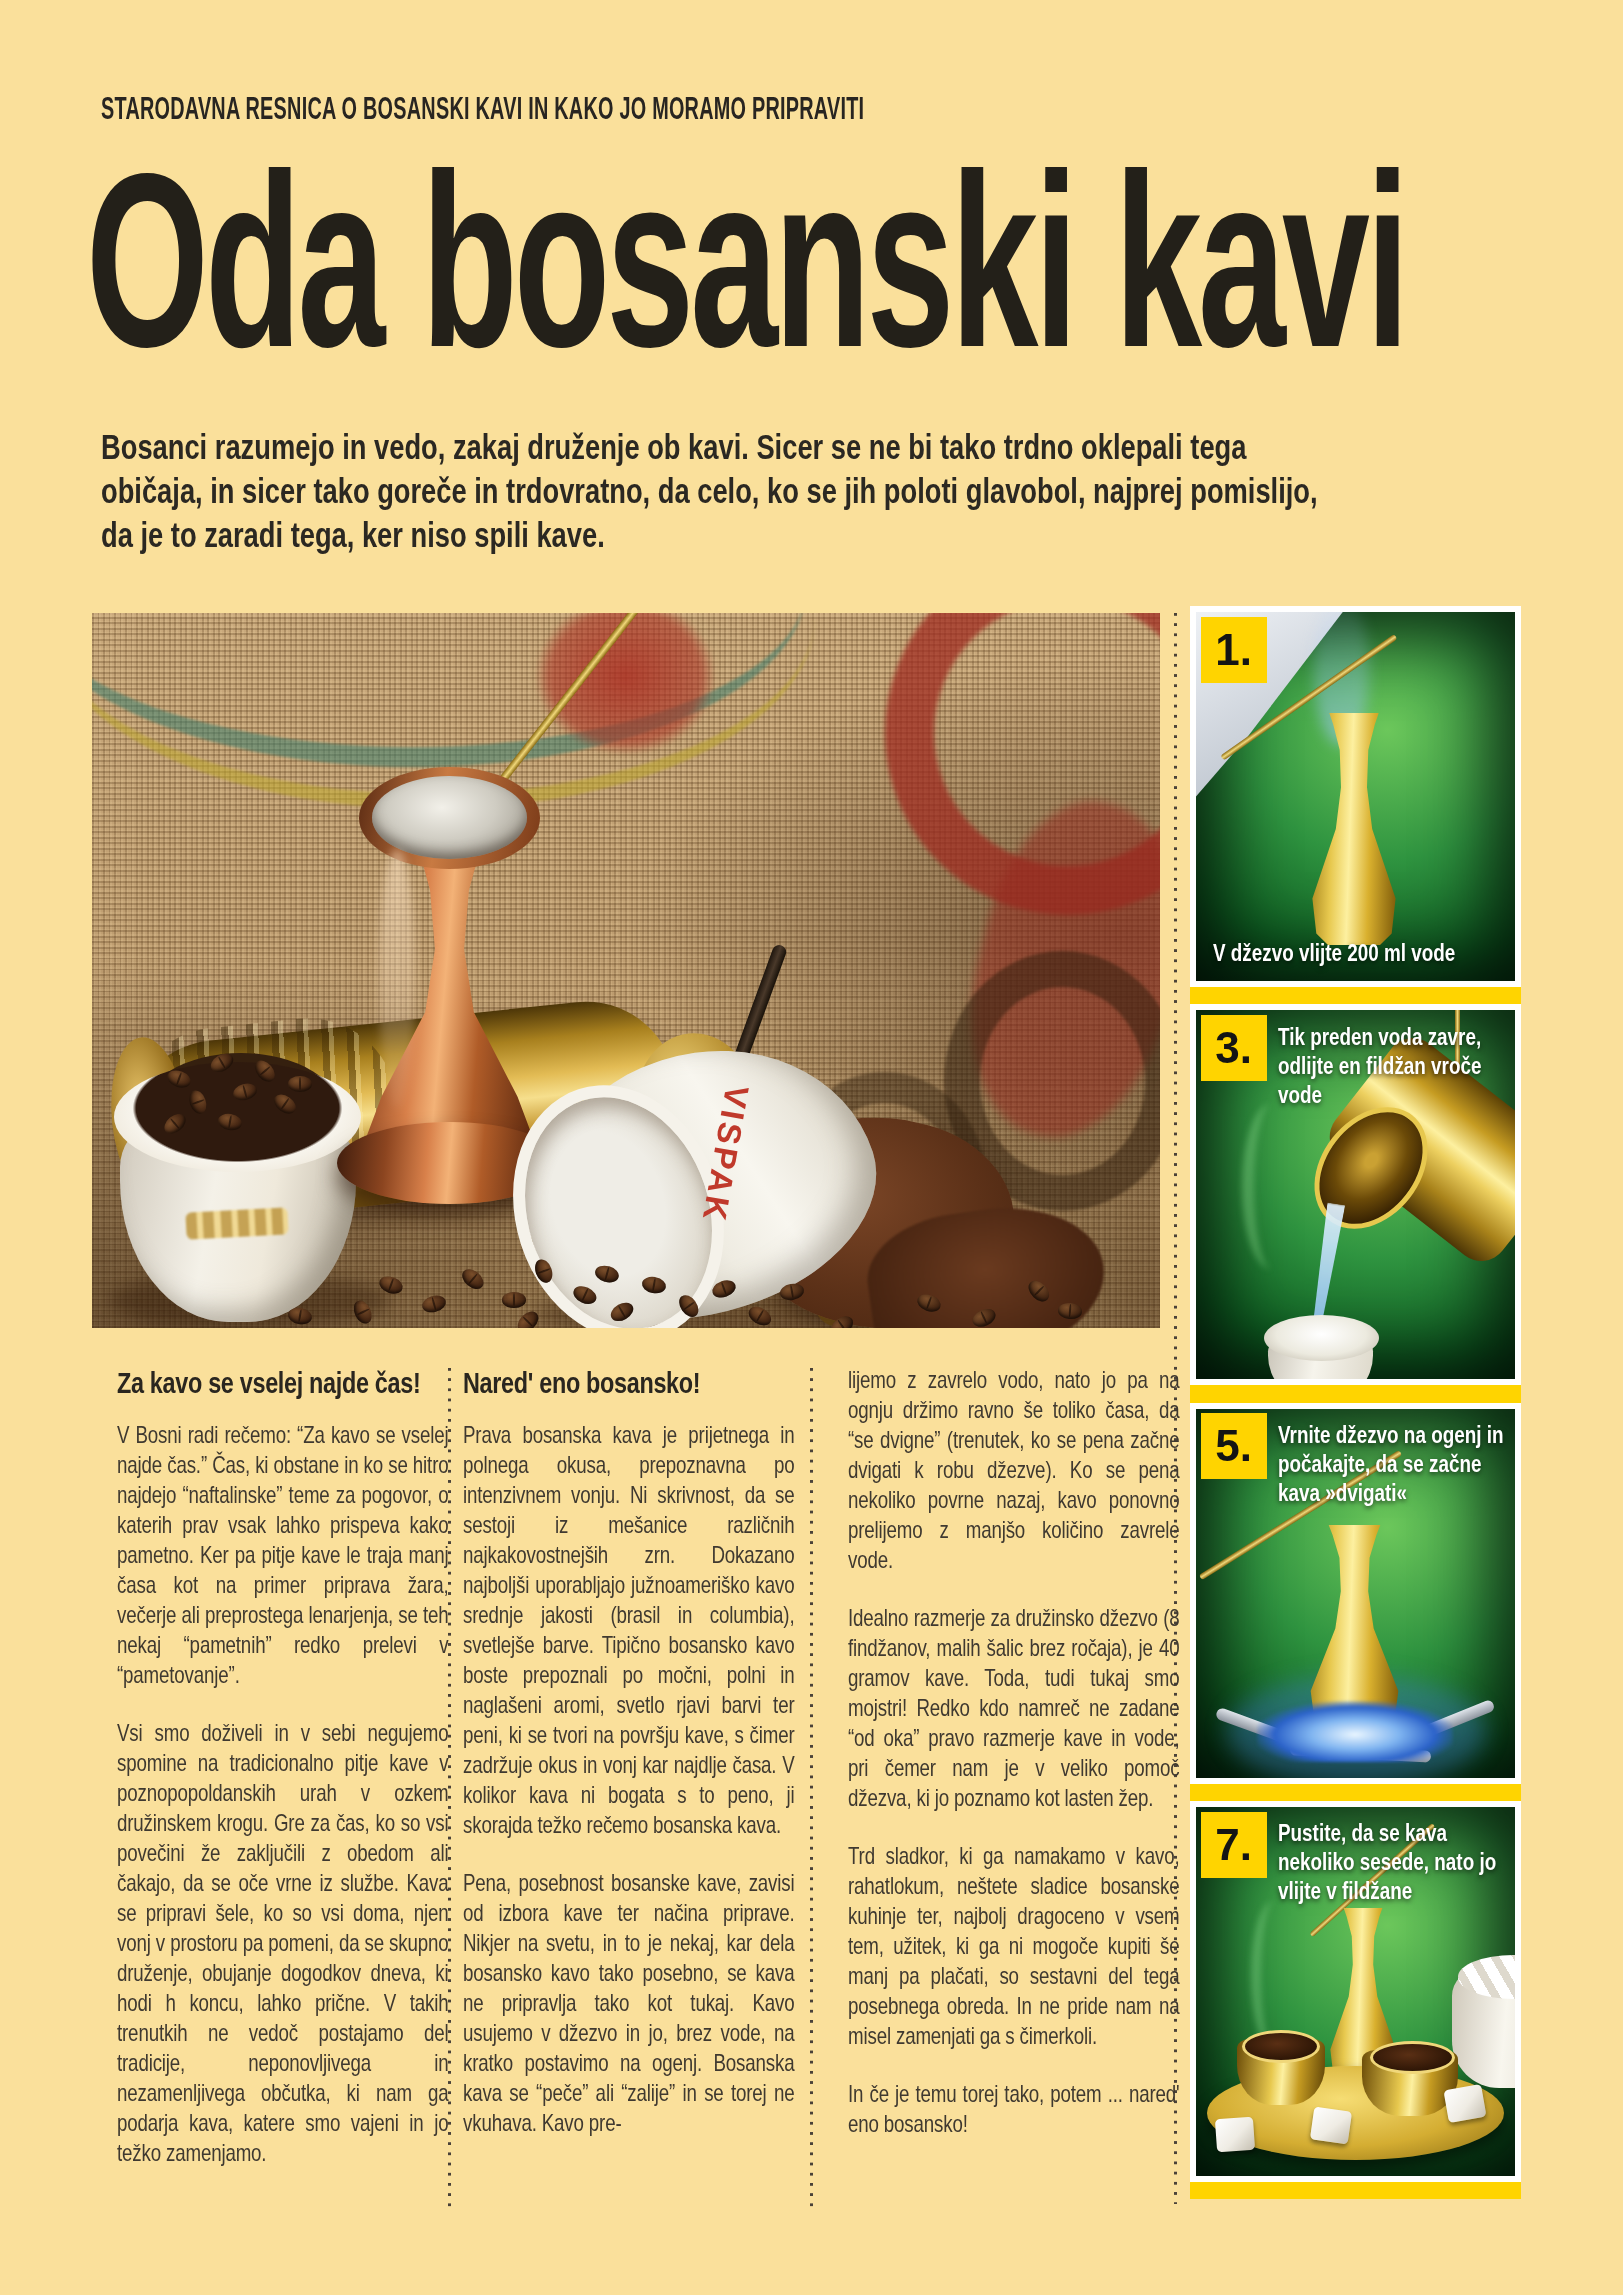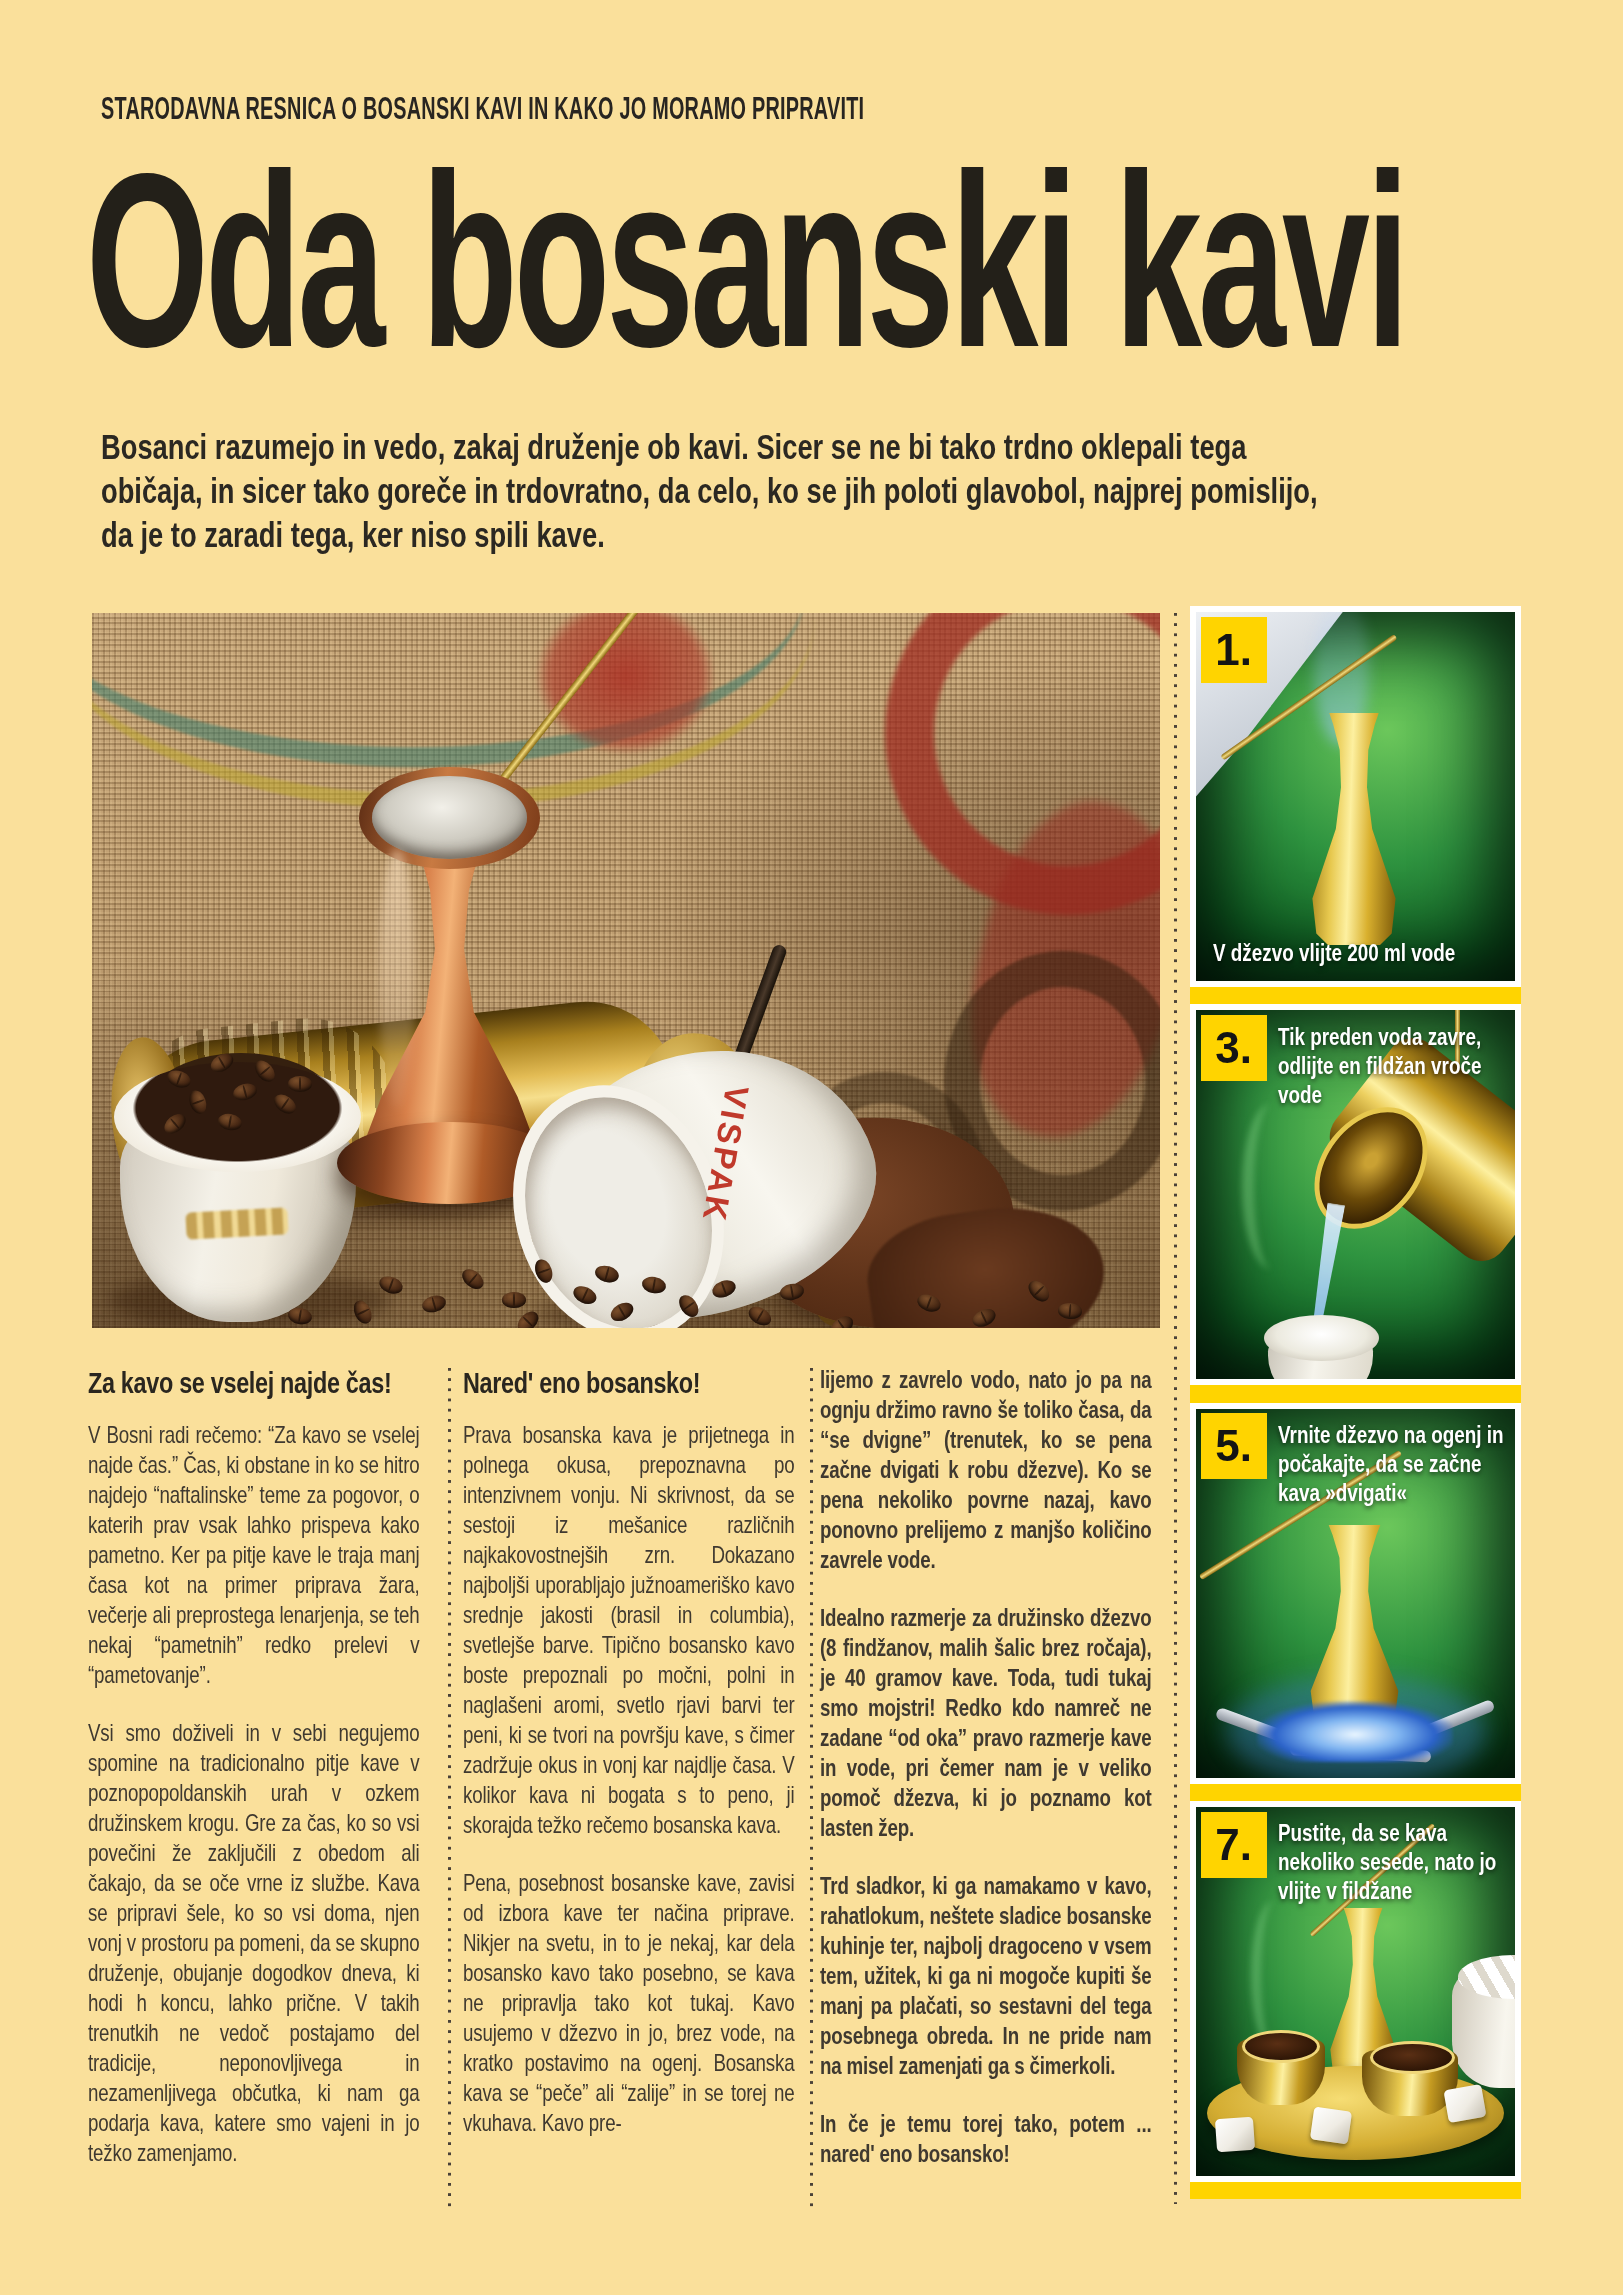--- a/index.html
+++ b/index.html
@@ -37,21 +37,21 @@
     width:3.1px;
     background-image:repeating-linear-gradient(to bottom,#4a4238 0 3.1px,transparent 3.1px 10.2px);
     background-size:3.1px 10.2px;background-repeat:repeat-y;
   }
   .vr1{left:448px;top:1368px;height:844px;}
   .vr2{left:810px;top:1368px;height:844px;}
   .vr3{left:1174px;top:613px;height:1591px;}
 
   
   .col{top:1365px;width:331px;}
-  .c1{left:88px;} .c2{left:463px;} .c3{left:820px;font-weight:bold;}
+  .c1{left:117px;} .c2{left:463px;} .c3{left:848px;}
   .cbody{width:425px;transform:scaleX(0.78);transform-origin:0 0;color:#3f3930;}
   .cbody h2{
     margin:0 0 20.4px 0;font-size:30px;line-height:35px;color:#2a261f;
     font-weight:bold;letter-spacing:-0.4px;
   }
   .cbody p{
     margin:0 0 28px 0;font-size:24px;line-height:30px;
     text-align:justify;letter-spacing:-0.2px;
   }
   .cbody p:last-child{margin-bottom:0;}

